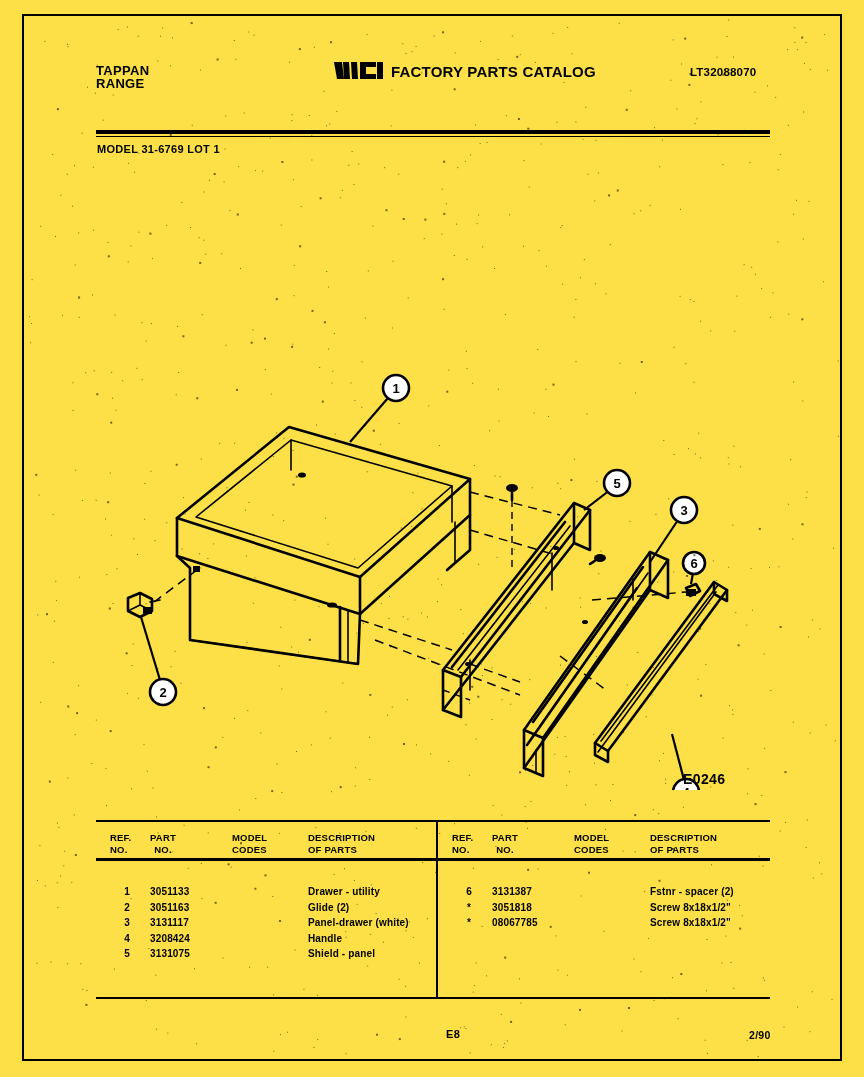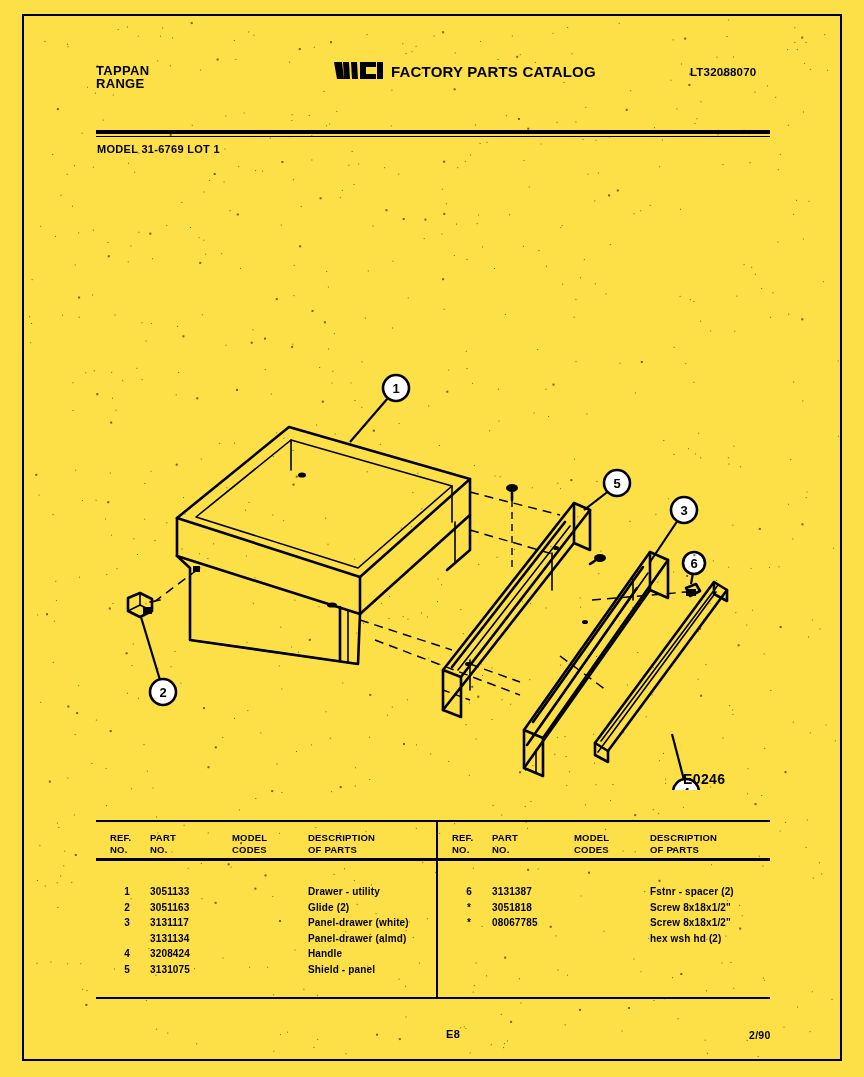--- a/index.html
+++ b/index.html
@@ -164,21 +164,21 @@
   .col-head {
     position: absolute;
     font-size: 9.5px;
     font-weight: bold;
     line-height: 11.5px;
     letter-spacing: 0.2px;
     color: #000;
     white-space: nowrap;
   }
   .ch-ref  { left: 14px;  top: 12px; }
-  .ch-part { left: 54px;  top: 12px; }
+  .ch-part { left: 54px;  top: 12px; text-align: center; }
   .ch-code { left: 136px; top: 12px; }
   .ch-desc { left: 212px; top: 12px; }
 
   .rows {
     position: absolute;
     left: 0;
     top: 66px;
     width: 340px;
   }
   .prow {
@@ -445,26 +445,20 @@
             <span class="c-code"></span>
             <span class="c-desc">Glide (2)</span>
           </div>
           <div class="prow">
             <span class="c-ref">3</span>
             <span class="c-part">3131117</span>
             <span class="c-code"></span>
             <span class="c-desc">Panel-drawer (white)</span>
           </div>
           <div class="prow">
-            <span class="c-ref"></span>
-            <span class="c-part">3131134</span>
-            <span class="c-code"></span>
-            <span class="c-desc">Panel-drawer (almd)</span>
-          </div>
-          <div class="prow">
             <span class="c-ref">4</span>
             <span class="c-part">3208424</span>
             <span class="c-code"></span>
             <span class="c-desc">Handle</span>
           </div>
           <div class="prow">
             <span class="c-ref">5</span>
             <span class="c-part">3131075</span>
             <span class="c-code"></span>
             <span class="c-desc">Shield - panel</span>
@@ -500,26 +494,20 @@
             <span class="c-ref">*</span>
             <span class="c-part">3051818</span>
             <span class="c-code"></span>
             <span class="c-desc">Screw 8x18x1/2"</span>
           </div>
           <div class="prow">
             <span class="c-ref">*</span>
             <span class="c-part">08067785</span>
             <span class="c-code"></span>
             <span class="c-desc">Screw 8x18x1/2"</span>
-          </div>
-          <div class="prow">
-            <span class="c-ref"></span>
-            <span class="c-part"></span>
-            <span class="c-code"></span>
-            <span class="c-desc">hex wsh hd (2)</span>
           </div>
         </div>
     </div>
   </div>
 
   <div class="footer-left">E8</div>
   <div class="footer-right">2/90</div>
 
   <svg class="speckle" id="speckle-layer">
       <rect x="415.8" y="827.8" width="1" height="1" fill="#000"></rect>

